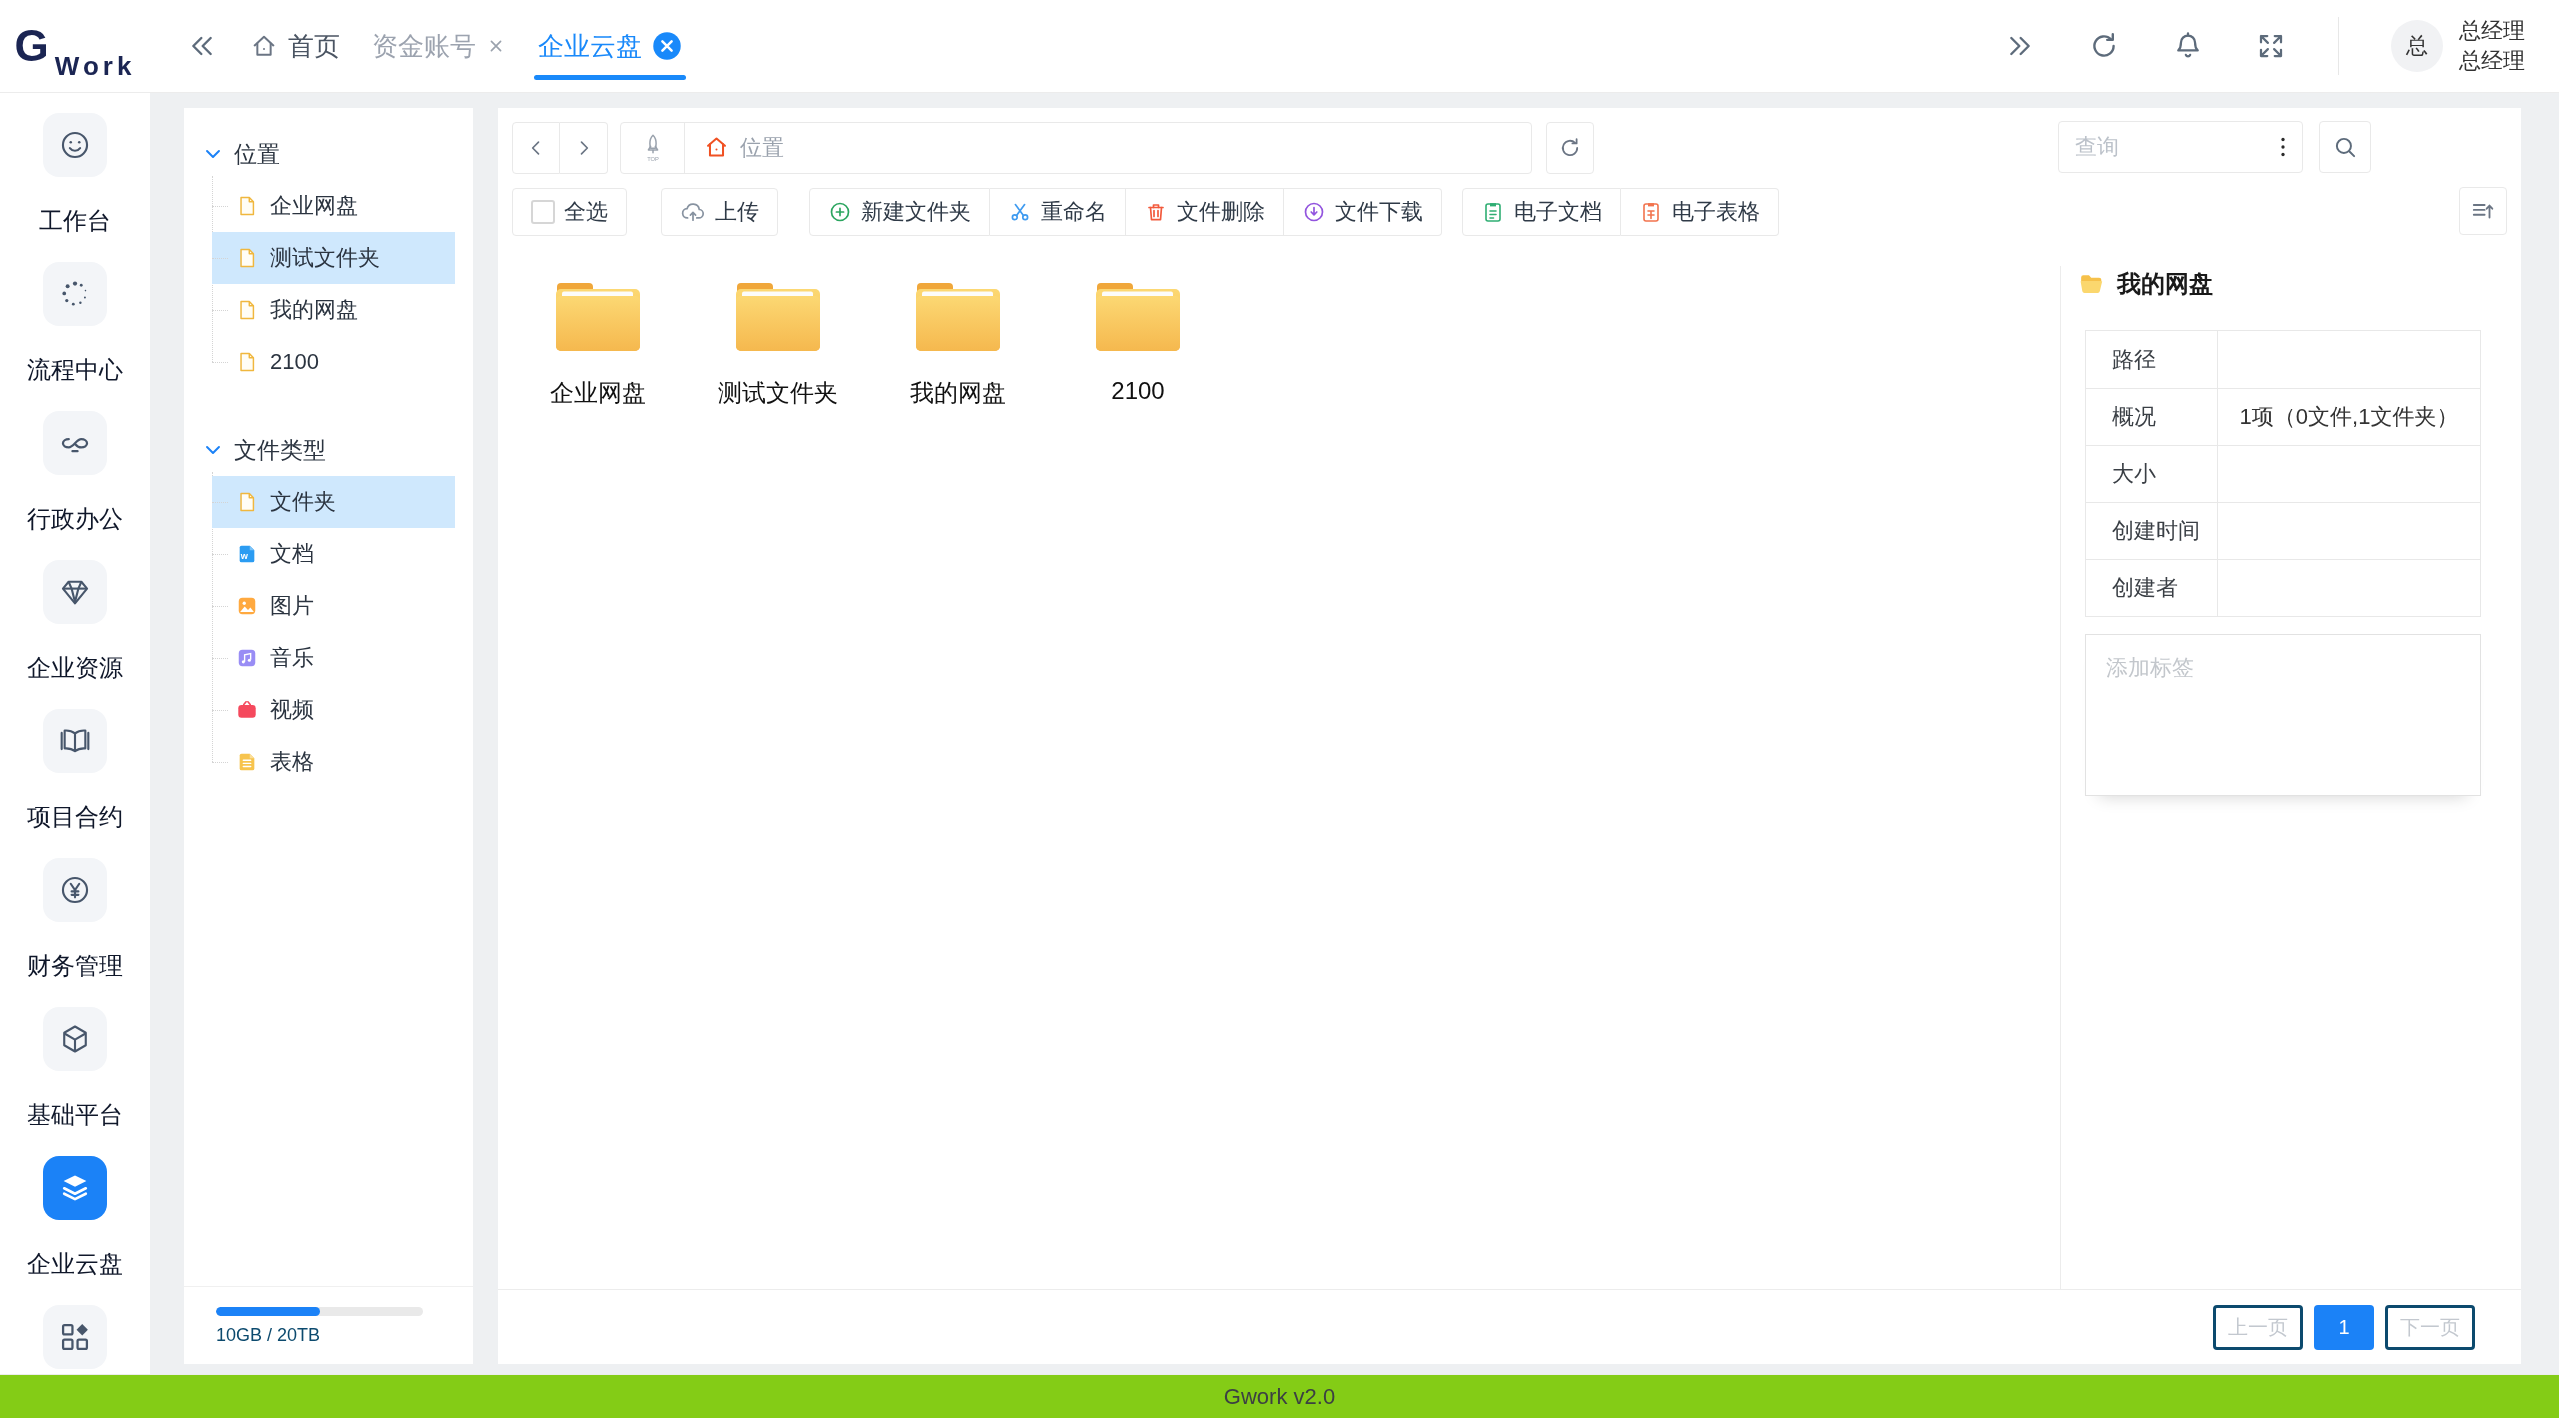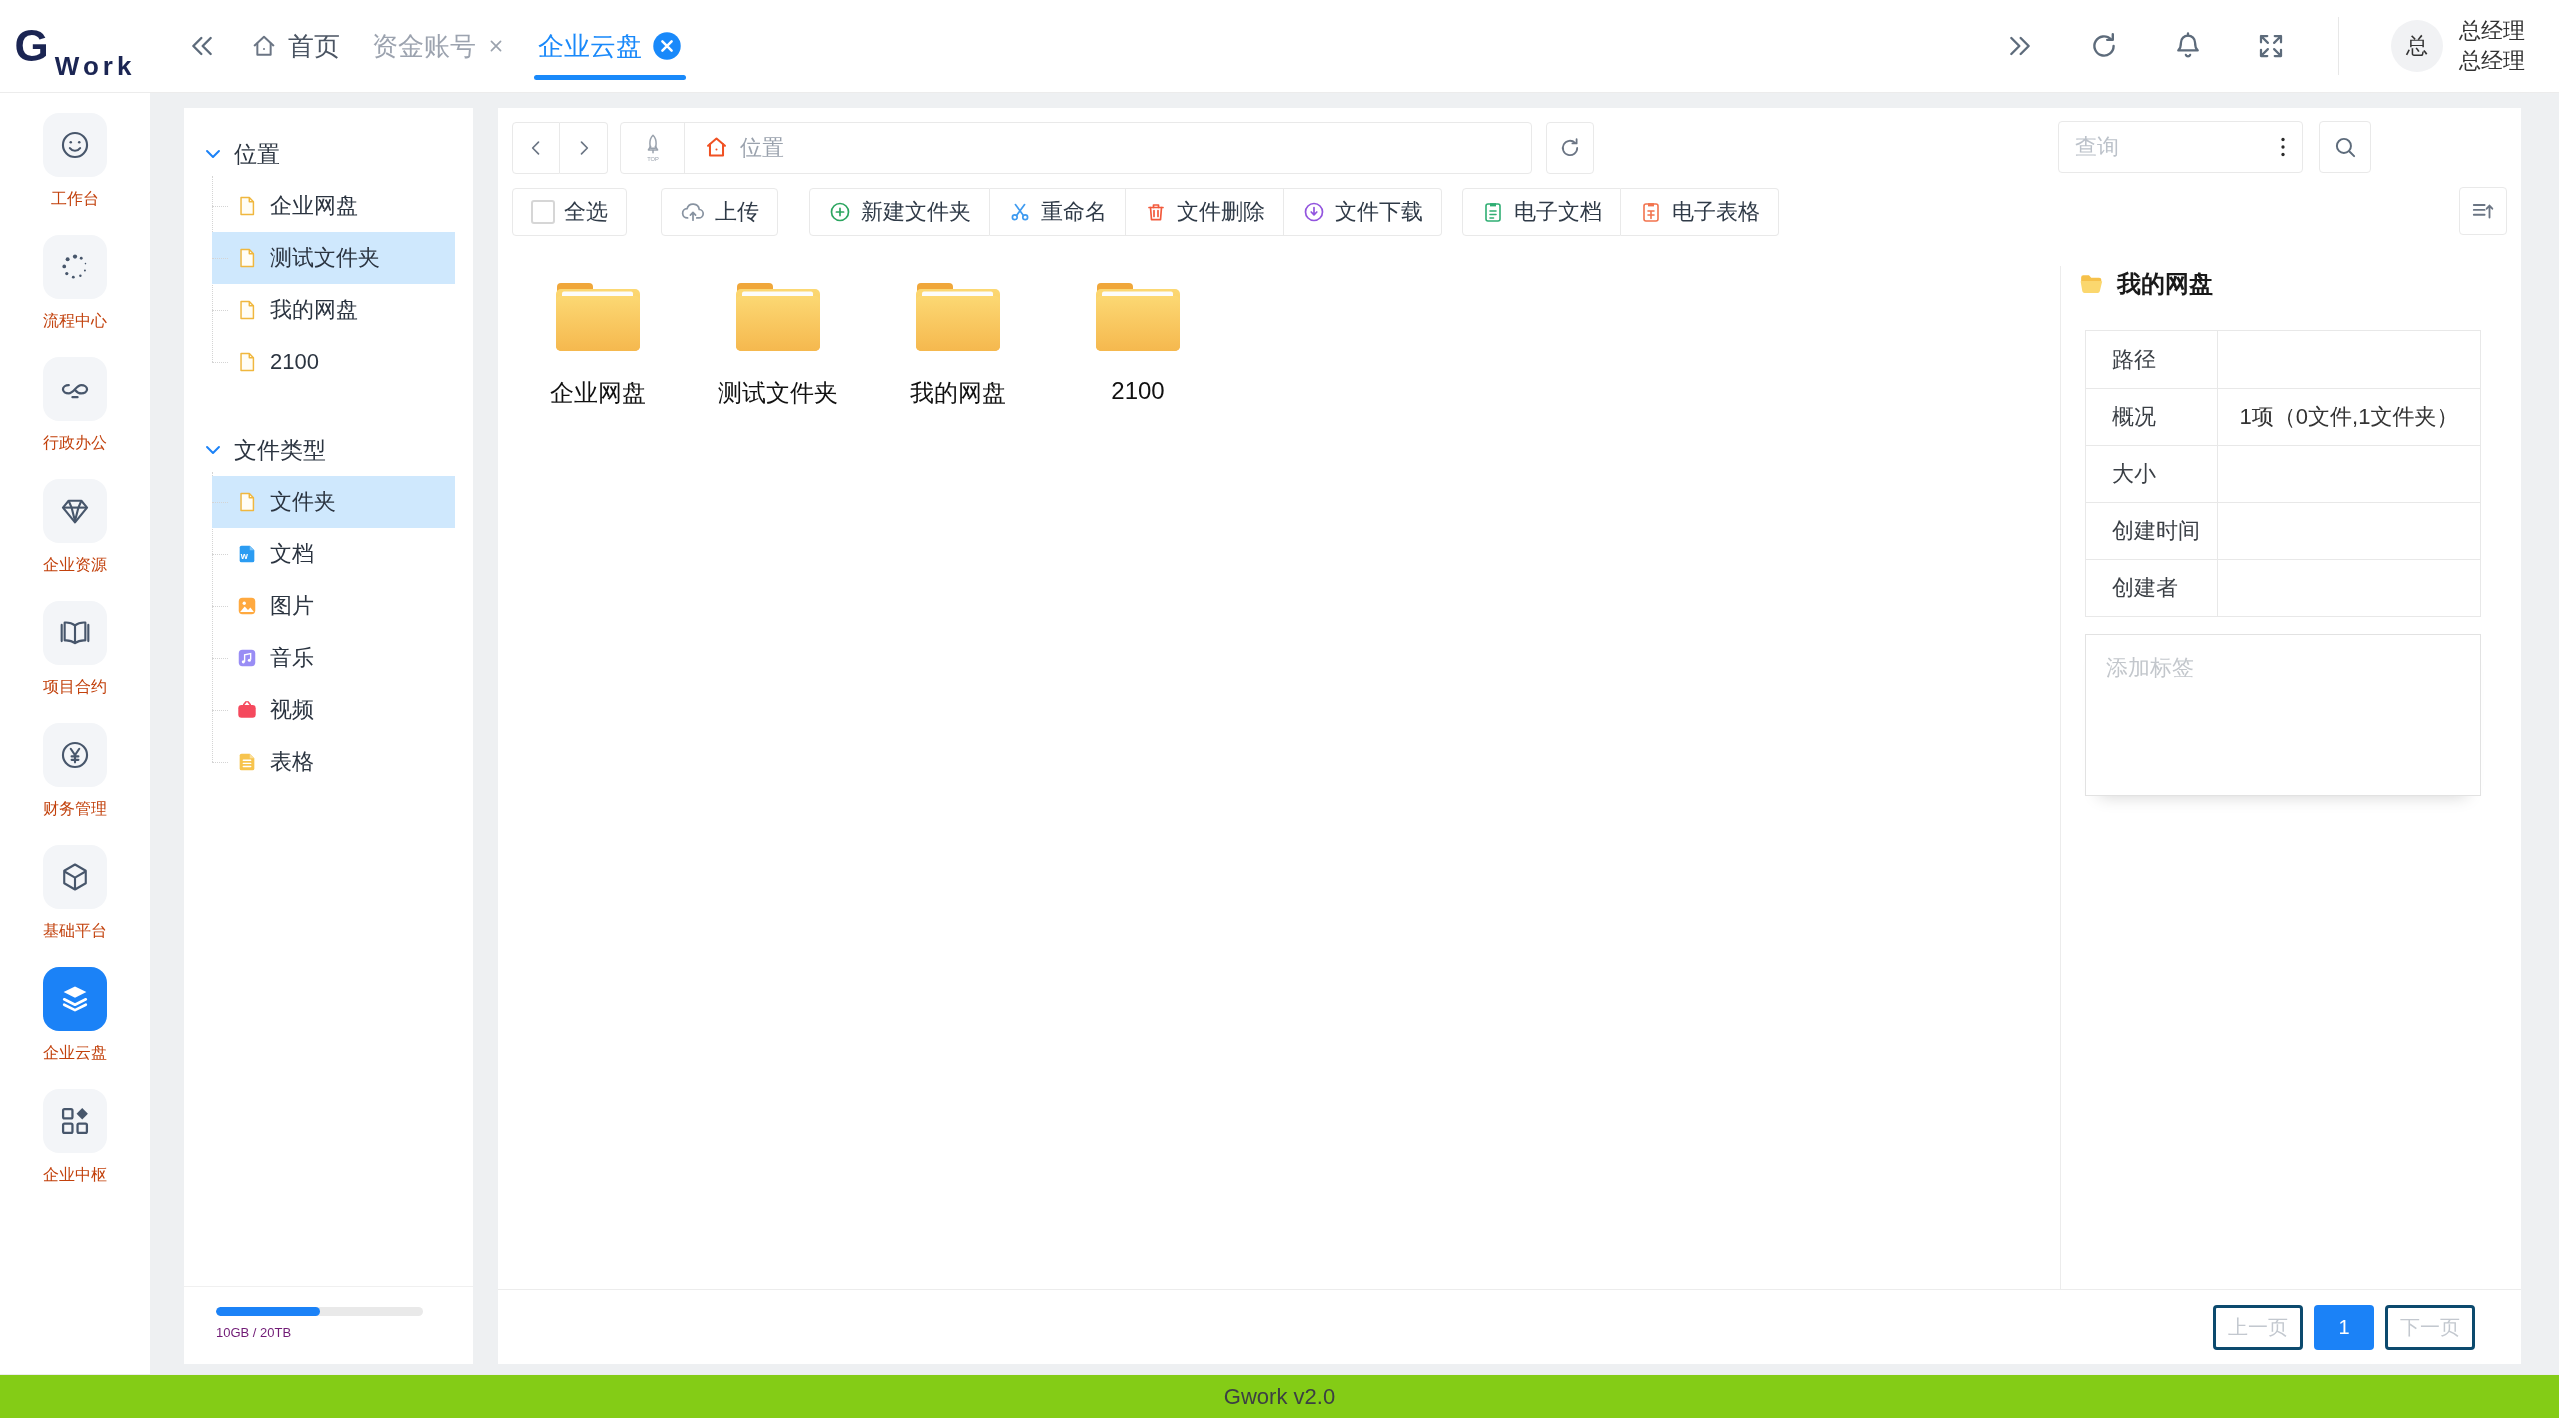--- a/index.html
+++ b/index.html
@@ -38,21 +38,21 @@
 
   
   .rail {
     position:absolute; top:93px; left:0; bottom:44px; width:150px;
     background:#fff; display:flex; flex-direction:column; align-items:center;
     padding-top:20px; z-index:4; overflow:hidden;
   }
   .rail-item { display:flex; flex-direction:column; align-items:center; margin-bottom:25px; cursor:pointer; }
   .rail-tile { width:64px; height:64px; border-radius:16px; background:#f3f5f8; display:flex; align-items:center; justify-content:center; color:#47566b; }
   .rail-item.active .rail-tile { background:#1b82f7; color:#fff; }
-  .rail-label { margin-top:12px; font-size:16px; color:#c2410c; white-space:nowrap; }
+  .rail-label { margin-top:28px; font-size:24px; color:#0f172a; white-space:nowrap; }
 
   
   .tree-card { position:absolute; left:184px; top:108px; width:289px; bottom:54px; background:#fff; }
   .main-card { position:absolute; left:498px; top:108px; width:2023px; bottom:54px; background:#fff; }
 
   
   .tree-section { padding-top:28px; }
   .tree-head { display:flex; align-items:center; gap:10px; padding-left:18px; height:36px; cursor:pointer; }
   .tree-title { font-size:23px; color:#2b3440; }
   .tree-items { position:relative; margin-left:28px; margin-top:8px; }
@@ -60,21 +60,21 @@
   .tree-item { height:52px; display:flex; align-items:center; gap:12px; padding-left:24px; margin-right:18px; position:relative; cursor:pointer; }
   .tree-item::before { content:""; position:absolute; left:0; top:50%; width:16px; border-top:1px dotted #d4d4d4; }
   .tree-item.selected { background:#cfe8fd; }
   .tree-item-label { font-size:22px; color:#2b3440; white-space:nowrap; }
   .storage {
     position:absolute; left:0; right:0; bottom:0; height:78px;
     border-top:1px solid #f0f0f0; padding:20px 0 0 32px;
   }
   .bar { width:207px; height:9px; border-radius:5px; background:#e9e9e9; overflow:hidden; }
   .bar-fill { height:100%; border-radius:5px; background:#1b82f7; }
-  .storage-label { margin-top:9px; font-size:13px; color:#701a75; }
+  .storage-label { margin-top:9px; font-size:18px; color:#0c4a6e; }
 
   
   .addr-row { display:flex; align-items:center; padding:13px 14px 0 14px; height:66px; position:relative; }
   .sq-btn { width:48px; height:52px; background:#fff; border:1px solid #e9e9e9; display:flex; align-items:center; justify-content:center; cursor:pointer; color:#6b7584; }
   .nav-group { display:flex; }
   .nav-group .sq-btn:first-child { border-radius:4px 0 0 4px; }
   .nav-group .sq-btn:last-child { border-radius:0 4px 4px 0; border-left:none; }
   .addr-field { margin-left:12px; width:912px; height:52px; border:1px solid #e9e9e9; border-radius:4px; display:flex; align-items:center; background:#fff; }
   .addr-top { width:64px; height:100%; border-right:1px solid #e9e9e9; display:flex; align-items:center; justify-content:center; cursor:pointer; color:#9aa2ad; }
   .breadcrumb { display:flex; align-items:center; gap:10px; padding-left:18px; cursor:default; }

